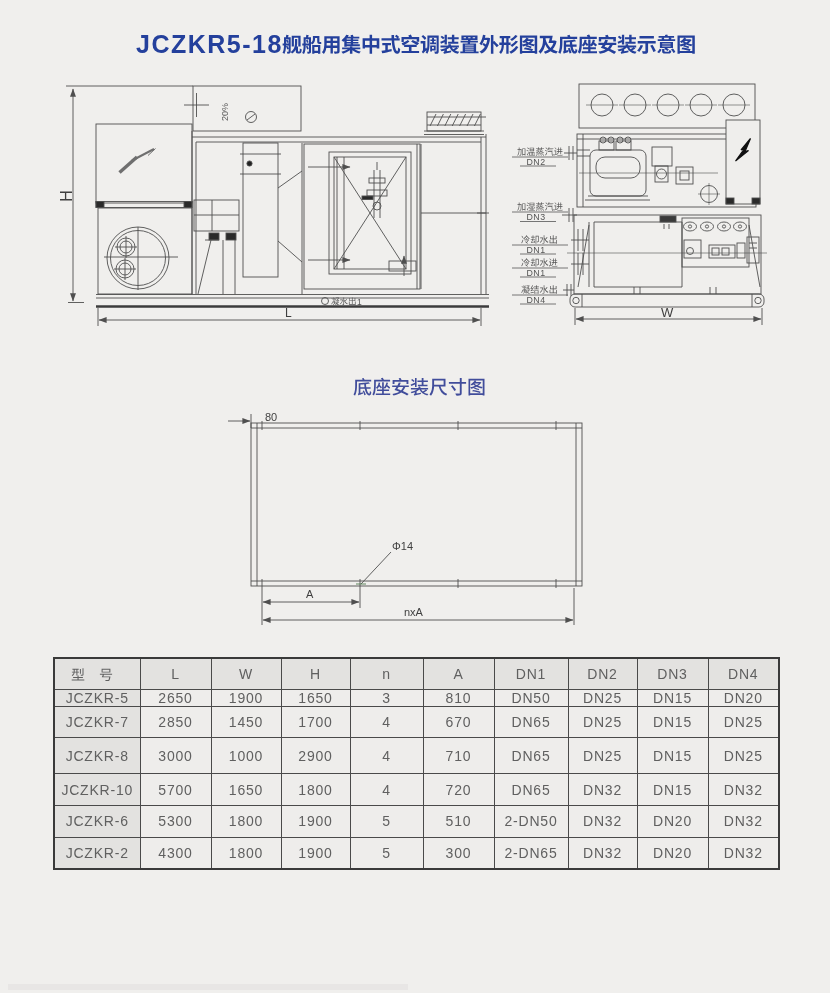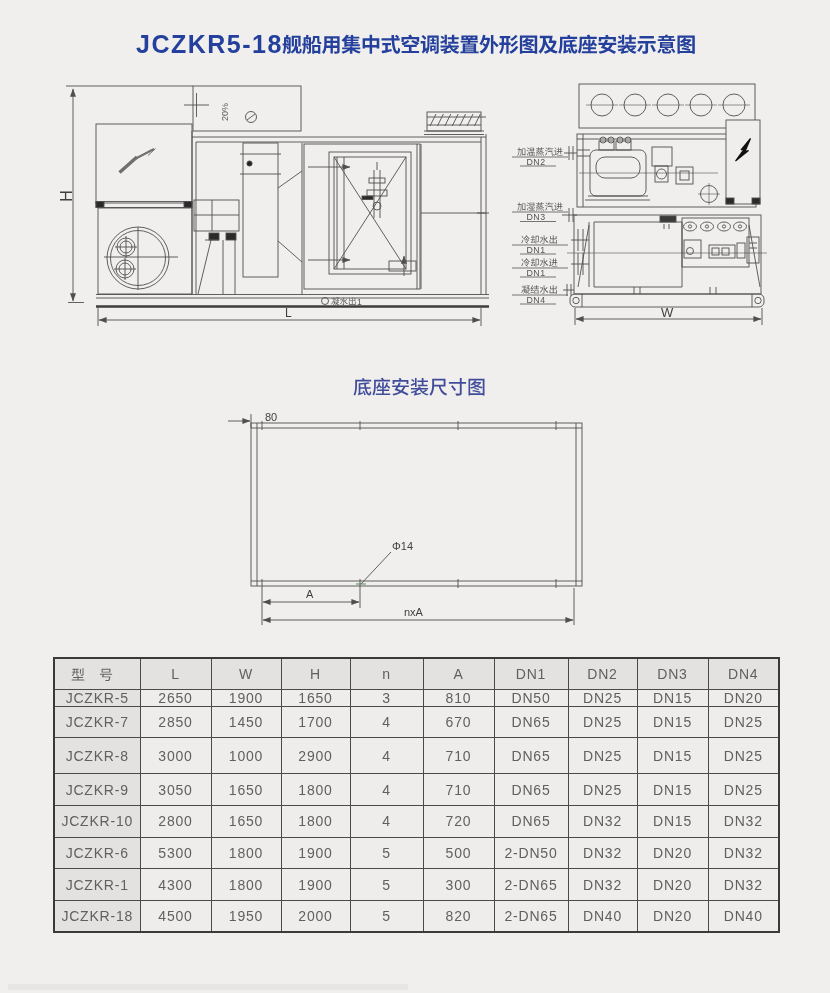--- a/index.html
+++ b/index.html
@@ -68,78 +68,54 @@
           <td>1000</td>
           <td>2900</td>
           <td>4</td>
           <td>710</td>
           <td>DN65</td>
           <td>DN25</td>
           <td>DN15</td>
           <td>DN25</td>
         </tr>
 <tr style="height:31.72px">
-          <td class="m">JCZKR-9</td>
-          <td>3050</td>
-          <td>1650</td>
-          <td>1800</td>
-          <td>4</td>
-          <td>710</td>
-          <td>DN65</td>
-          <td>DN25</td>
-          <td>DN15</td>
-          <td>DN25</td>
-        </tr>
-<tr style="height:31.72px">
           <td class="m">JCZKR-10</td>
-          <td>2800</td>
+          <td>5700</td>
           <td>1650</td>
           <td>1800</td>
           <td>4</td>
           <td>720</td>
           <td>DN65</td>
           <td>DN32</td>
           <td>DN15</td>
           <td>DN32</td>
         </tr>
 <tr style="height:31.72px">
           <td class="m">JCZKR-6</td>
           <td>5300</td>
           <td>1800</td>
           <td>1900</td>
           <td>5</td>
-          <td>500</td>
+          <td>510</td>
           <td>2-DN50</td>
           <td>DN32</td>
           <td>DN20</td>
           <td>DN32</td>
         </tr>
 <tr style="height:31.72px">
-          <td class="m">JCZKR-1</td>
+          <td class="m">JCZKR-2</td>
           <td>4300</td>
           <td>1800</td>
           <td>1900</td>
           <td>5</td>
           <td>300</td>
           <td>2-DN65</td>
           <td>DN32</td>
           <td>DN20</td>
           <td>DN32</td>
-        </tr>
-<tr style="height:31.72px">
-          <td class="m">JCZKR-18</td>
-          <td>4500</td>
-          <td>1950</td>
-          <td>2000</td>
-          <td>5</td>
-          <td>820</td>
-          <td>2-DN65</td>
-          <td>DN40</td>
-          <td>DN20</td>
-          <td>DN40</td>
         </tr>
 </tbody>
     </table>
   </div>
 <svg width="830" height="993" viewBox="0 0 830 993" style="position:absolute;left:0;top:0;z-index:5" font-family="Liberation Sans, sans-serif">
 <defs>
       <marker id="ar" markerWidth="10" markerHeight="8" refX="9" refY="4" orient="auto">
         <path d="M0.5,0.7 L9.5,4 L0.5,7.3 Z" fill="#4f4f4f"></path>
       </marker>
       <marker id="as" markerWidth="10" markerHeight="8" refX="1" refY="4" orient="auto">

